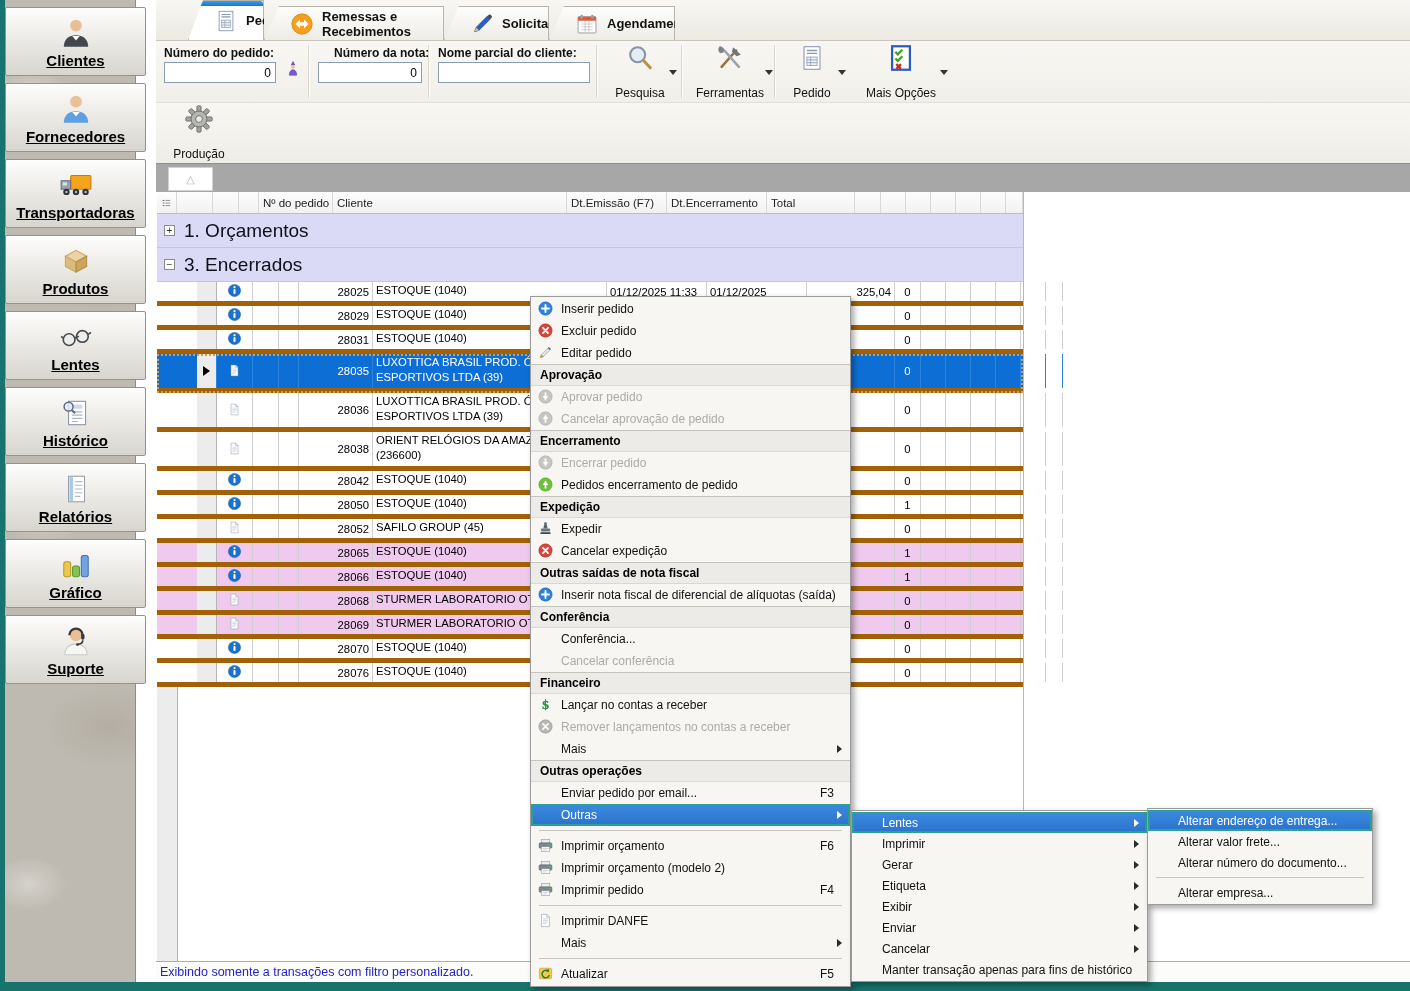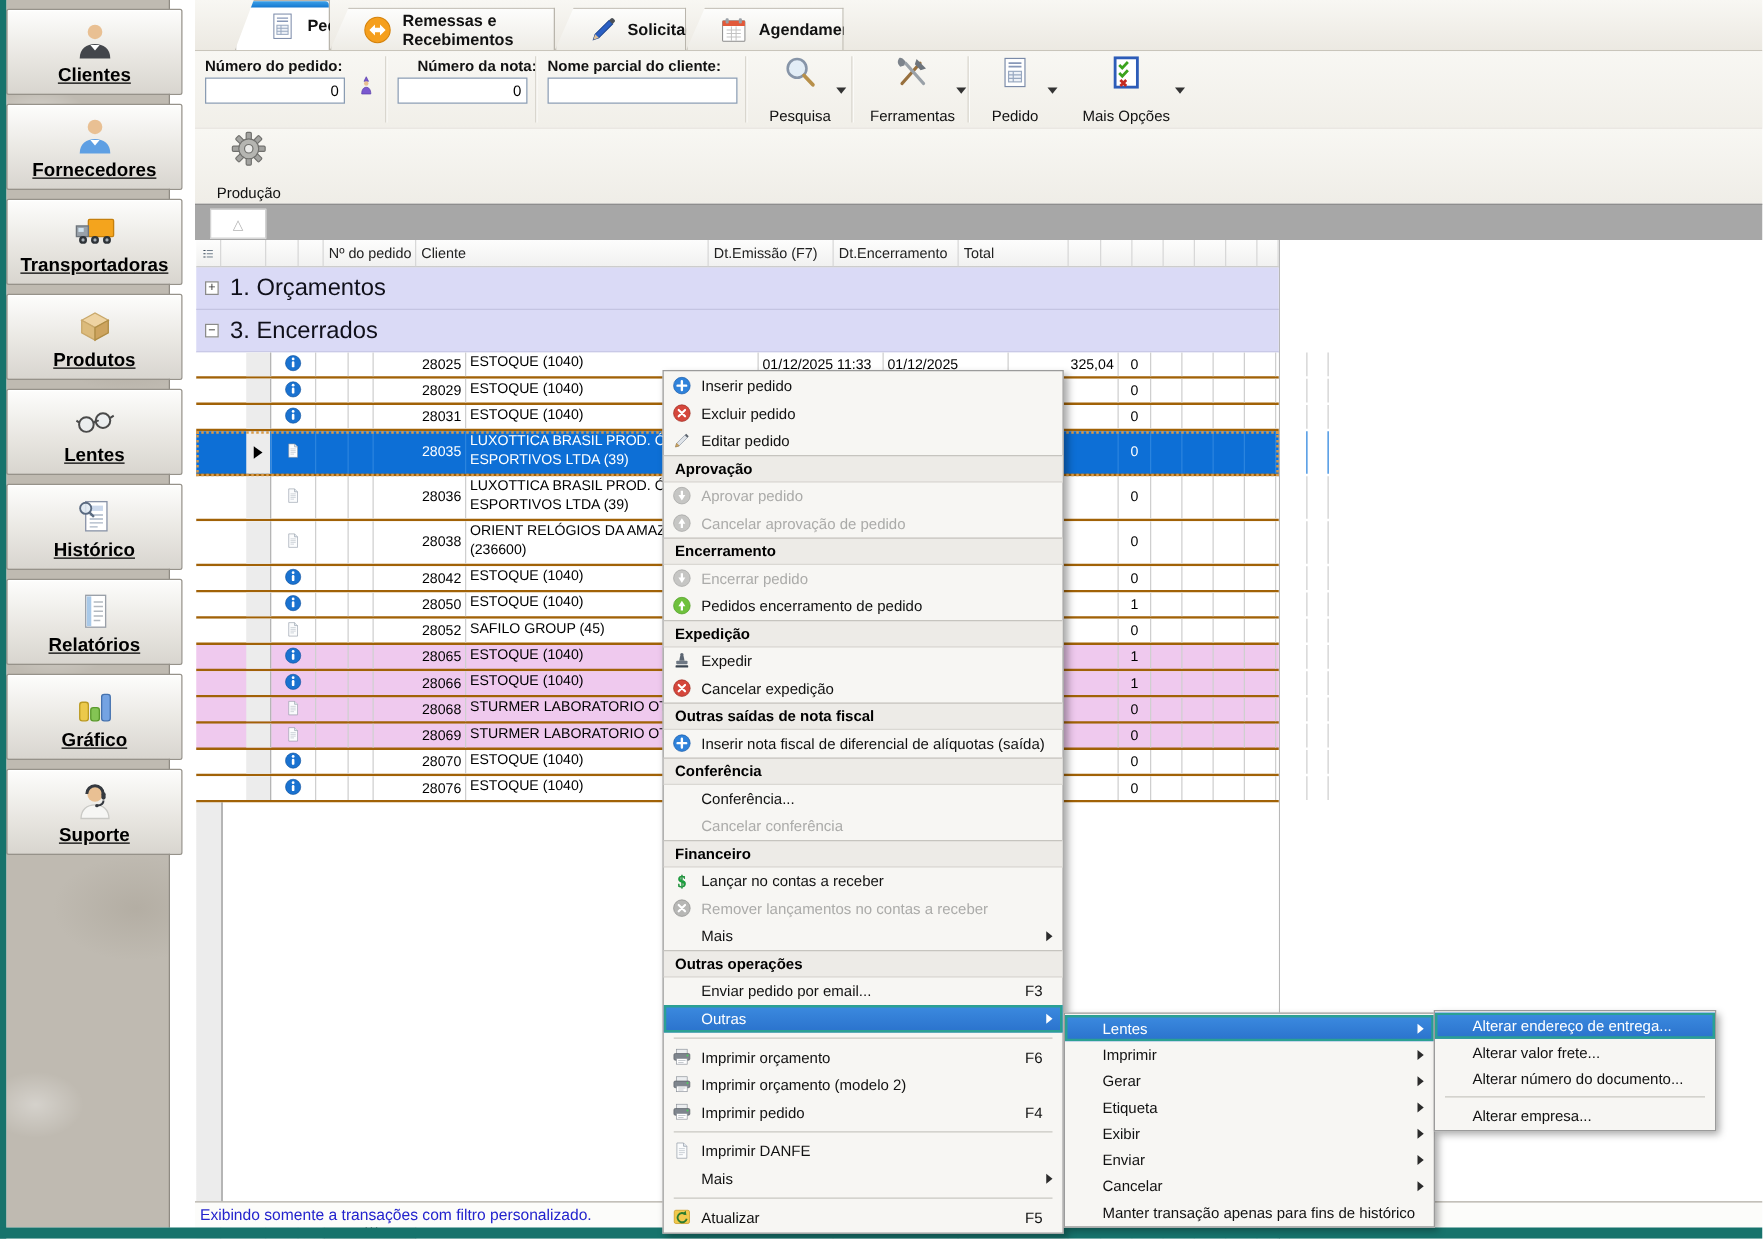--- a/index.html
+++ b/index.html
@@ -64,21 +64,21 @@
     border-right:1px solid #b8b8b8;box-sizing:content-box;
     --cols:20px 36px 26px 20px 74px 234px 100px 100px 88px 26px 25px 25px 25px 25px 25px 17px;}
   .g-header{display:grid;grid-template-columns:var(--cols);height:21px;
     background:linear-gradient(#fdfdfd,#f1f1f0);border-bottom:1px solid #bdbdbd;}
   .g-header .hc{border-right:1px solid #d8d8d8;font-size:11.5px;color:#222;display:flex;
     align-items:center;padding:0 4px;overflow:hidden;white-space:nowrap;box-sizing:border-box;}
   .group-row{height:33px;background:#dadaf6;border-bottom:1px solid #c4c4e2;display:flex;
     align-items:center;padding-left:7px;gap:9px;font-size:19px;color:#10101a;cursor:default;}
   .exp{width:11px;height:11px;background:#fff;border:1px solid #8a8a8a;font-size:10px;line-height:9px;
     text-align:center;color:#333;flex:none;cursor:pointer;box-sizing:border-box;}
-  .g-row{display:grid;grid-template-columns:var(--cols);height:19px;border-bottom:2px solid #a16207;
+  .g-row{display:grid;grid-template-columns:var(--cols);height:19px;border-bottom:5px solid #a16207;
     background:#fff;font-size:11.3px;color:#000;padding-left:40px;}
   .g-row.tall{height:34px;}
   .g-row.pink{background:#efc9ee;}
   .g-row.sel{background:#0d6fd6;color:#fff;outline:2px dotted #d89a4a;outline-offset:-2px;}
   .g-row .c{border-right:1px solid #cfcfcf;padding:0 3px;overflow:hidden;display:flex;
     align-items:center;box-sizing:border-box;}
   .g-row.sel .c{border-right-color:#2b84de;}
   .g-row .ind{background:#ececec;border-right:1px solid #b5b5b5;justify-content:center;padding:0;}
   .g-row .cli{display:block;line-height:1.3;padding-top:1px;}
   .num{justify-content:flex-end;}

